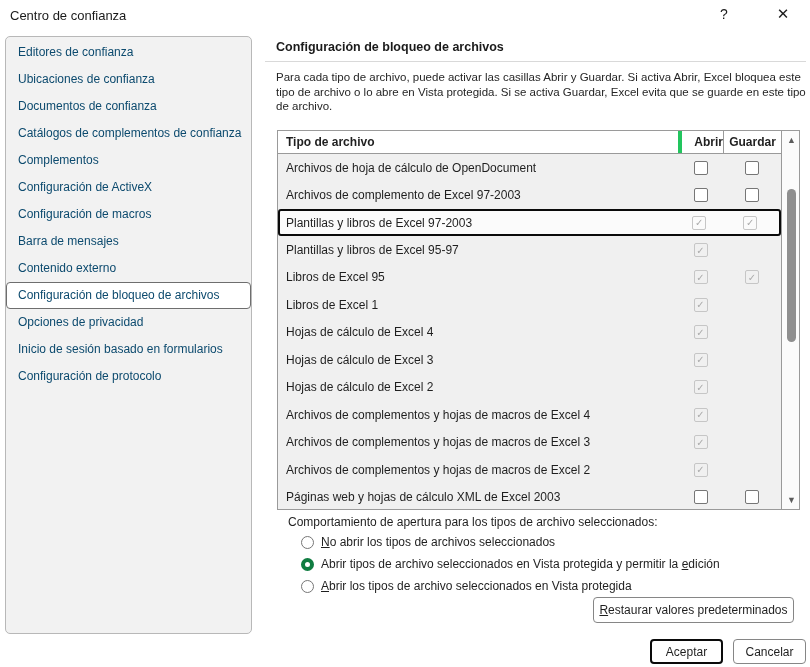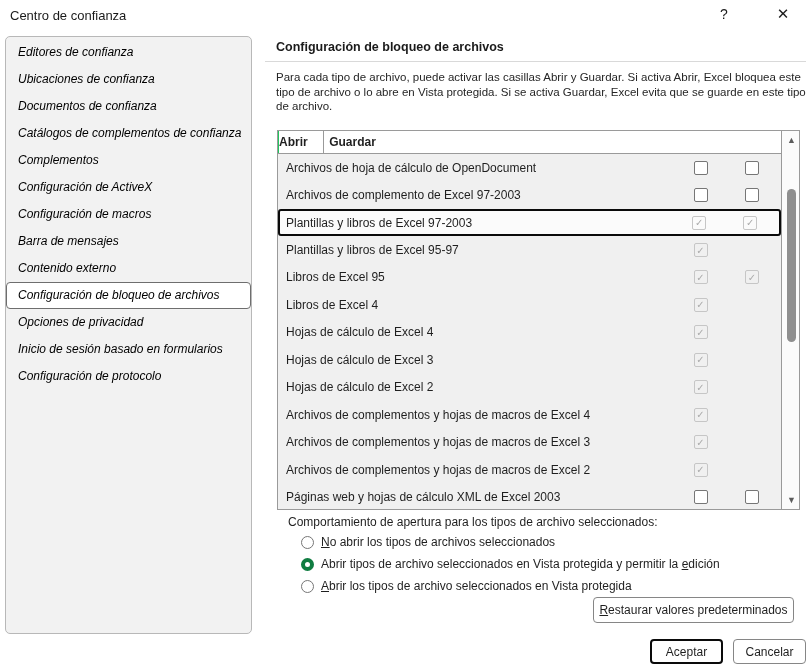--- a/index.html
+++ b/index.html
@@ -32,24 +32,23 @@
     width: 247px; height: 598px;
     background: #f2f2f2;
     border: 1px solid #b8b8b8;
     border-radius: 5px;
     padding-top: 2px;
     overflow: hidden;
   }
   .side-item {
     height: 27px; line-height: 27px;
     padding-left: 12px;
-    font-size: 12px; color: #000000;
+    font-size: 12px; color: #0c4a6e;
     white-space: nowrap;
     cursor: default;
-    font-style: italic;
   }
   .side-item.selected {
     background: #ffffff;
     border: 1px solid #6e6e6e;
     border-radius: 4px;
     line-height: 25px;
     padding-left: 11px;
   }
   
   .page-title {
@@ -74,21 +73,21 @@
   }
   .t-left { width: 503px; display: flex; flex-direction: column; }
   .t-header {
     display: flex; height: 23px;
     background: #ffffff;
     border-bottom: 1px solid #9a9a9a;
     font-weight: bold; font-size: 12px;
     align-items: center;
   }
   .t-header .c-name { width: 400px; padding-left: 8px; }
-  .t-header .c-open { width: 45px; text-align: left; border-left: 1px solid #22c55e; height: 100%; line-height: 22px; }
+  .t-header .c-open { width: 45px; text-align: right; border-left: 4px solid #22c55e; height: 100%; line-height: 22px; }
   .t-header .c-save { width: 58px; text-align: center; border-left: 1px solid #9a9a9a; height: 100%; line-height: 22px; }
   .t-body { flex: 1; overflow: hidden; }
   .trow {
     display: flex; align-items: center;
     height: 27.45px; font-size: 12px;
   }
   .trow .c-name { width: 400px; padding-left: 8px; white-space: nowrap; overflow: hidden; }
   .trow .c-open { width: 45px; display: flex; justify-content: center; }
   .trow .c-save { width: 58px; display: flex; justify-content: center; }
   .trow.focused {
@@ -183,20 +182,21 @@
     <div class="side-item">Configuración de protocolo</div>
   </nav>
 
 <h1 class="page-title">Configuración de bloqueo de archivos</h1>
 <div class="rule"></div>
 <p class="description">Para cada tipo de archivo, puede activar las casillas Abrir y Guardar. Si activa Abrir, Excel bloquea este tipo de archivo o lo abre en Vista protegida. Si se activa Guardar, Excel evita que se guarde en este tipo de archivo.</p>
 
 <div class="filetable">
   <div class="t-left">
     <div class="t-header">
+      <div class="c-name">Tipo de archivo</div>
       <div class="c-open">Abrir</div>
       <div class="c-save">Guardar</div>
     </div>
     <div class="t-body" id="table-body">
         <div class="trow">
           <span class="c-name">Archivos de hoja de cálculo de OpenDocument</span>
           <span class="c-open">
             <span class="cb"></span>
           </span>
           <span class="c-save">
@@ -233,21 +233,21 @@
         <div class="trow">
           <span class="c-name">Libros de Excel 95</span>
           <span class="c-open">
             <span class="cb dis chk">✓</span>
           </span>
           <span class="c-save">
             <span class="cb dis chk">✓</span>
           </span>
         </div>
         <div class="trow">
-          <span class="c-name">Libros de Excel 4</span>
+          <span class="c-name">Libros de Excel 1</span>
           <span class="c-open">
             <span class="cb dis chk">✓</span>
           </span>
           <span class="c-save">
             <span class="cb-none"></span>
           </span>
         </div>
         <div class="trow">
           <span class="c-name">Hojas de cálculo de Excel 4</span>
           <span class="c-open">

